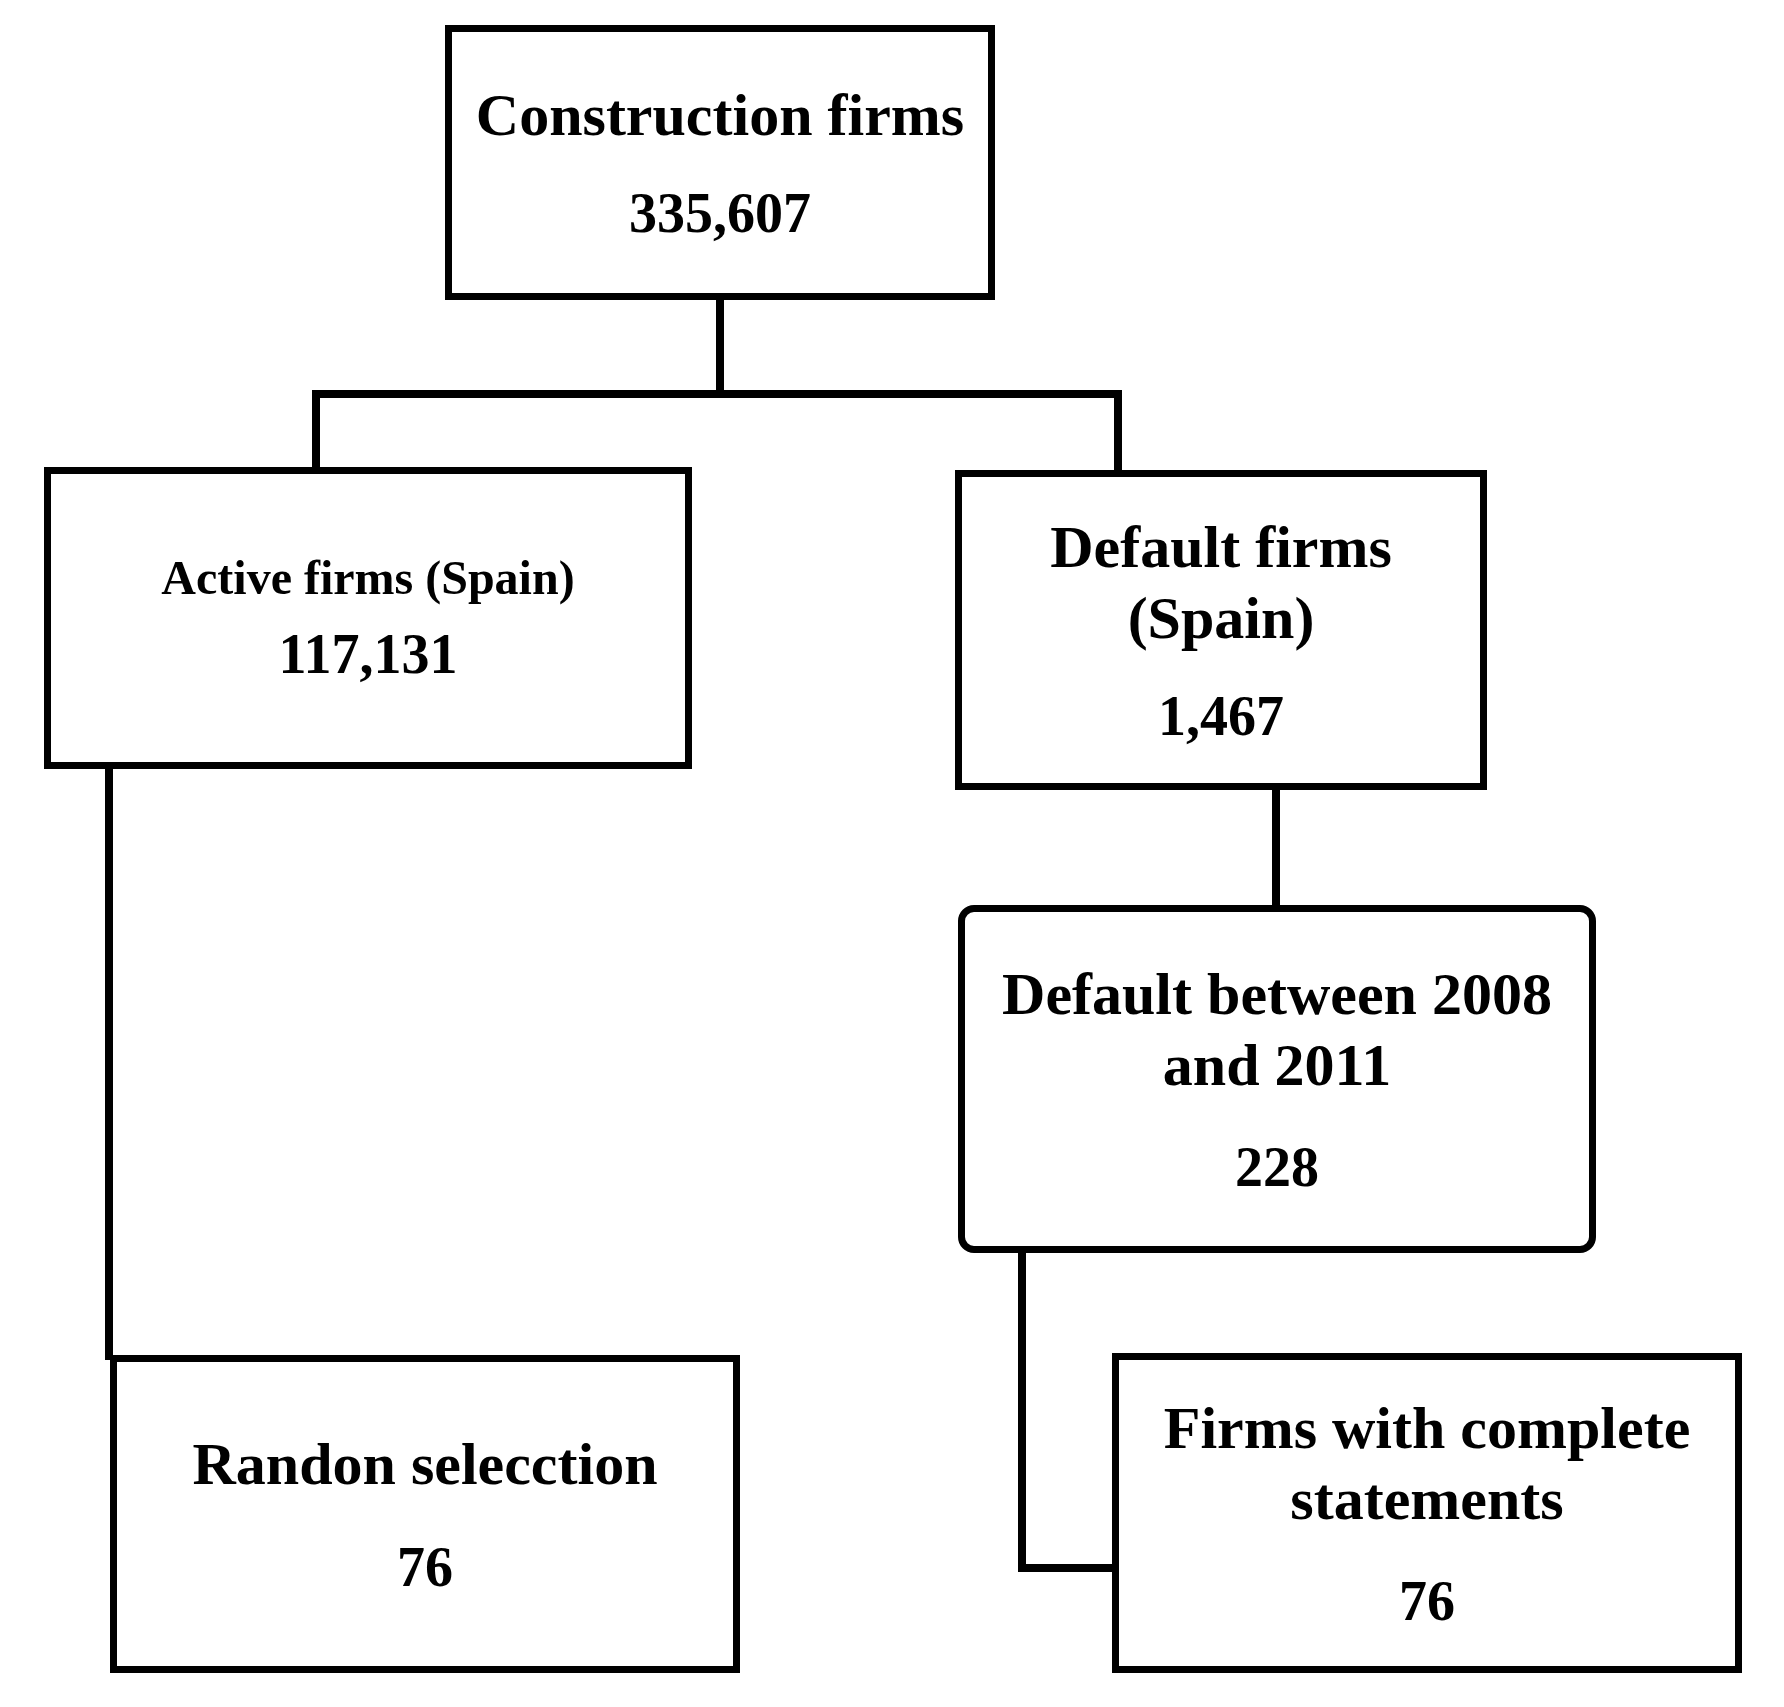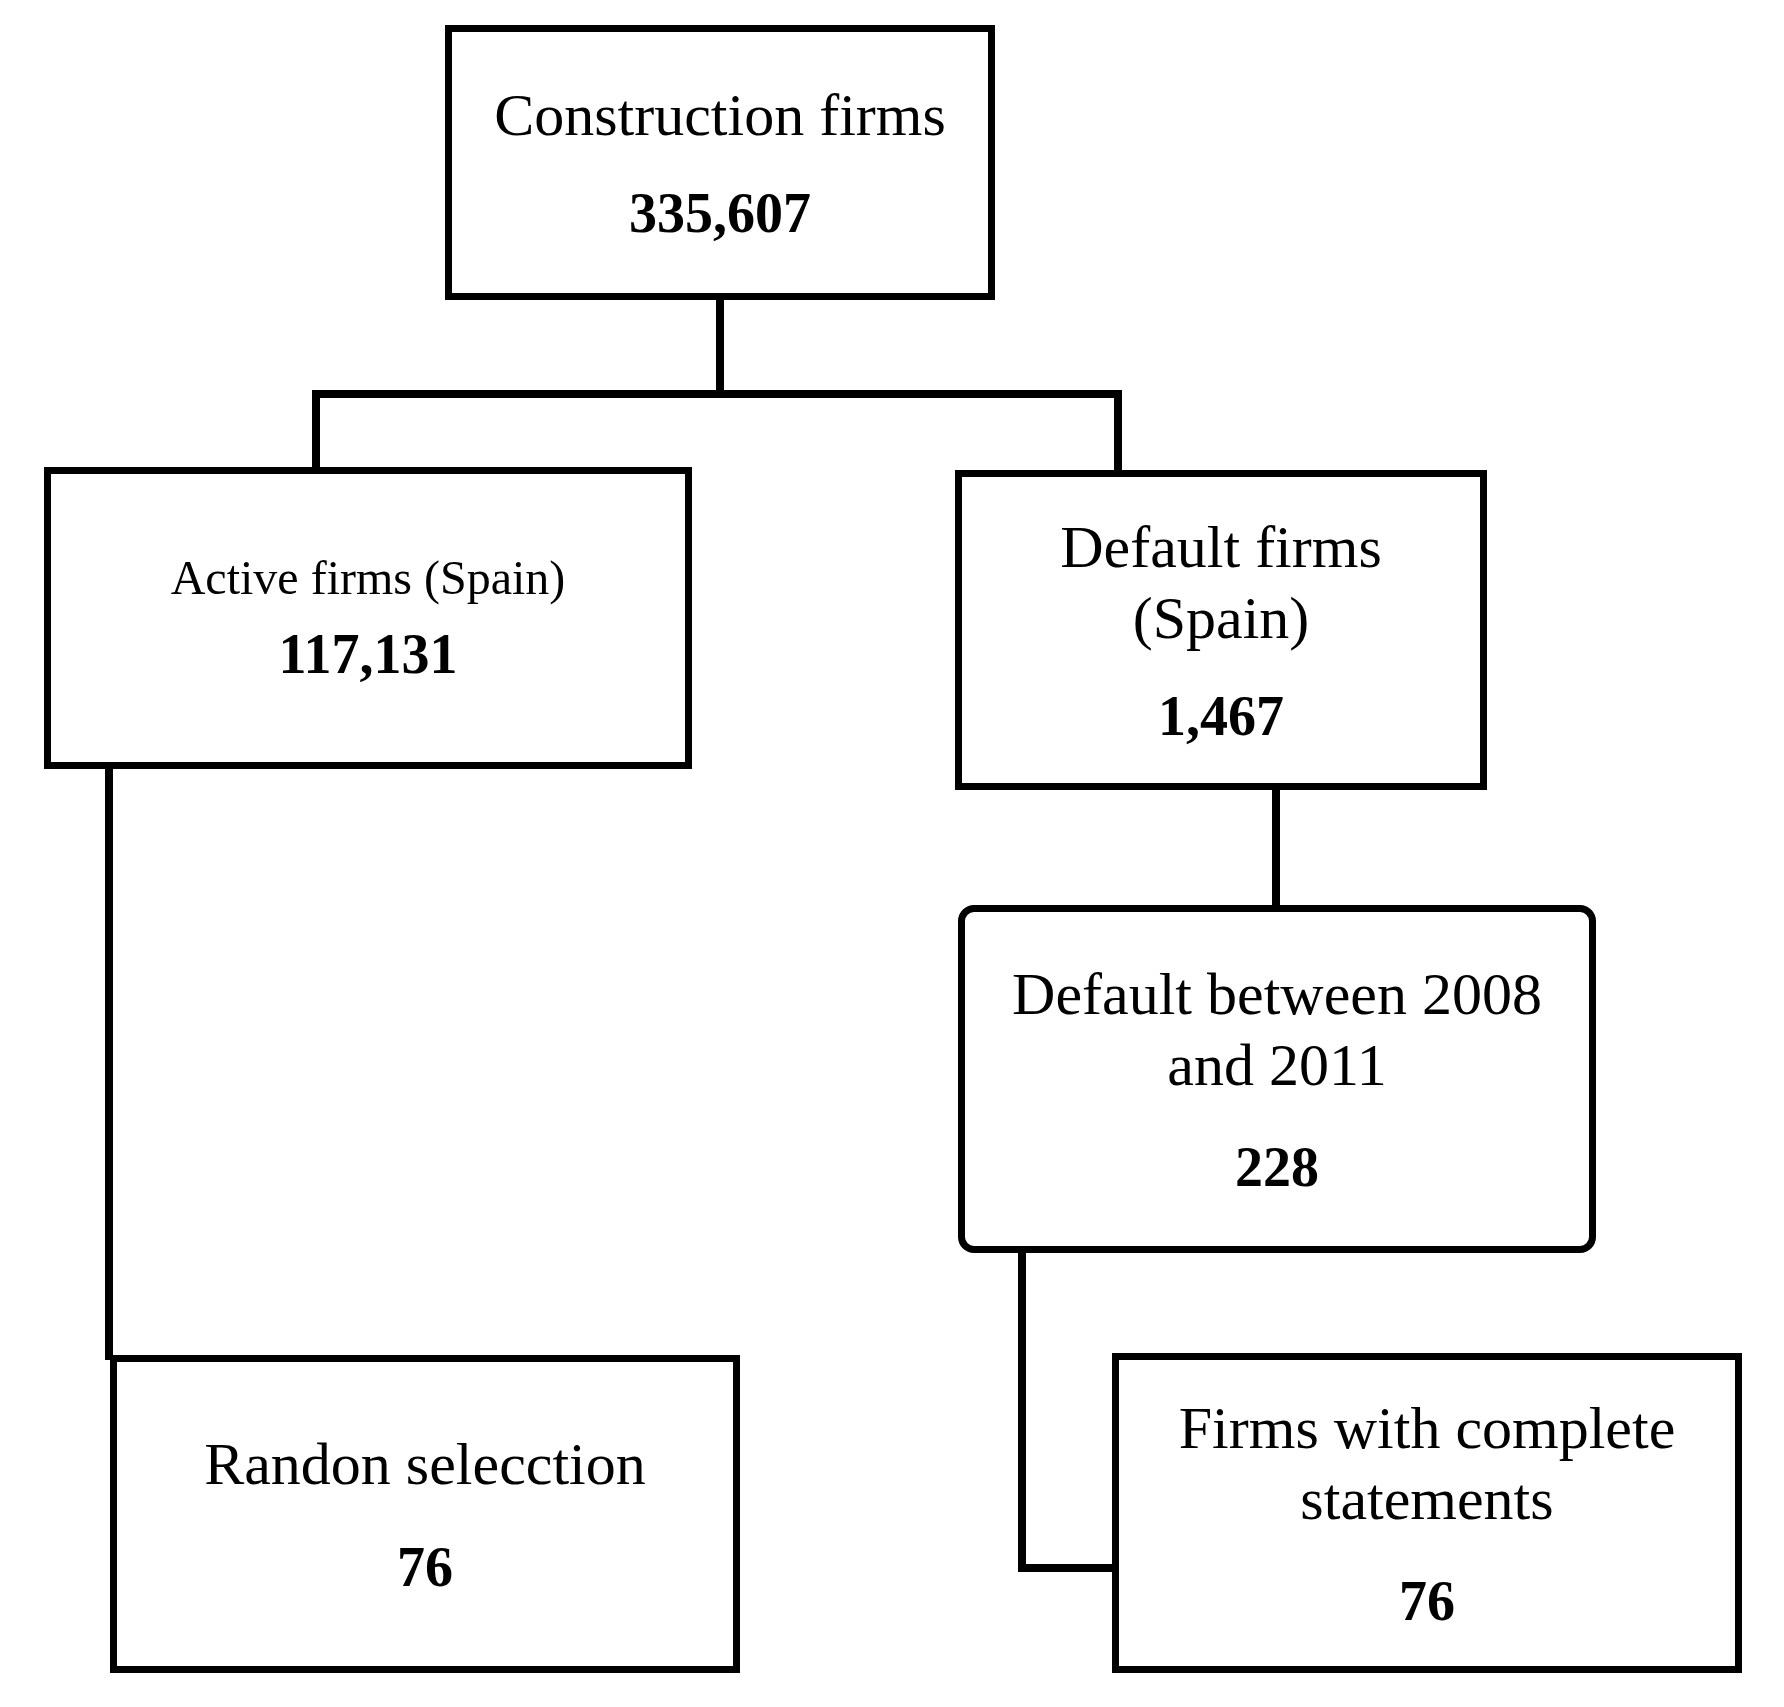--- a/index.html
+++ b/index.html
@@ -24,21 +24,21 @@
     flex-direction: column;
     align-items: center;
     justify-content: center;
     text-align: center;
     color: #000000;
     z-index: 5;
   }
   .node .title {
     font-size: 58px;
     line-height: 1.18;
-    font-weight: 400;
+    font-weight: 700;
     letter-spacing: 0px;
     padding: 0 10px;
   }
   .node .count {
     font-size: 56px;
     font-weight: bold;
     margin-top: 34px;
   }
 
   

